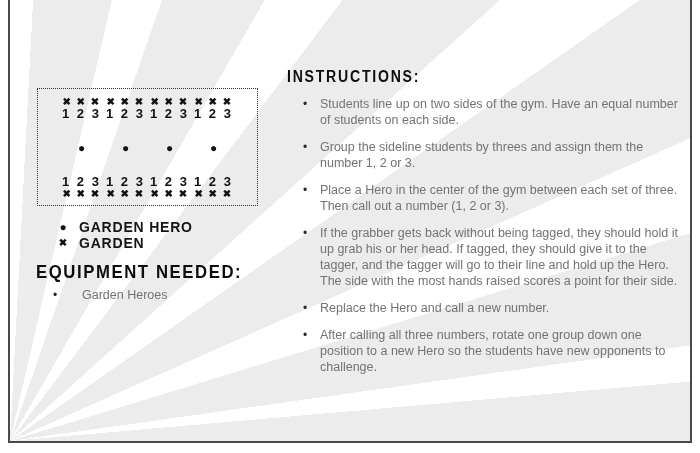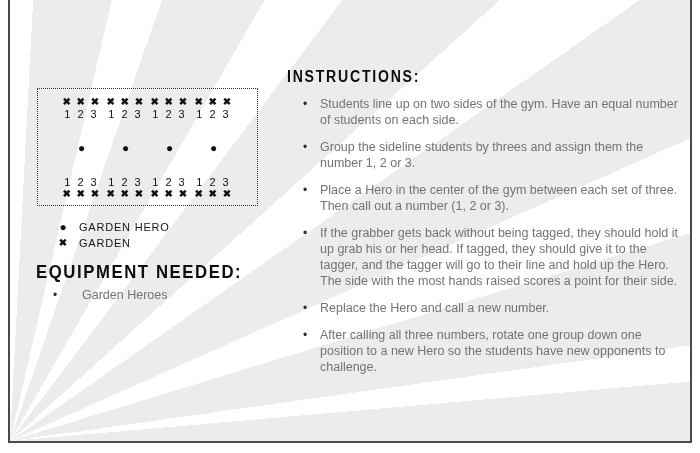--- a/index.html
+++ b/index.html
@@ -53,34 +53,34 @@
     justify-content:space-between;
     padding:8px 0 6px 0;
   }
   .drow { display:flex; justify-content:center; }
   .dcell { width:44px; text-align:center; color:#111; }
   .xmarks {
     font-size:10px; font-weight:bold; letter-spacing:1.5px;
     line-height:10px; white-space:nowrap;
   }
   .nums {
-    font-size:11px; font-weight:normal; letter-spacing:2px;
+    font-size:13px; font-weight:bold; letter-spacing:2px;
     line-height:10px; margin-top:2px; white-space:nowrap;
   }
   .nums-bottom { margin-top:0; margin-bottom:2px; }
   .hero-dot-cell { font-size:12px; line-height:12px; }
 
   
   .legend { position:absolute; left:46px; top:219px; }
   .legend-row { display:flex; align-items:center; height:15px; margin-bottom:1px; }
   .legend-symbol { width:14px; text-align:center; color:#111; font-weight:bold; }
   .legend-symbol.dot { font-size:12px; }
   .legend-symbol.x { font-size:10px; }
   .legend-label {
-    margin-left:9px; font-size:11px; font-weight:normal;
+    margin-left:9px; font-size:14px; font-weight:bold;
     letter-spacing:0.8px; color:#151515;
   }
 
   
   .big-heading {
     font-weight:bold; color:#0d0d0d;
     white-space:nowrap;
     transform:scaleX(0.88); transform-origin:left center;
     margin:0;
   }

